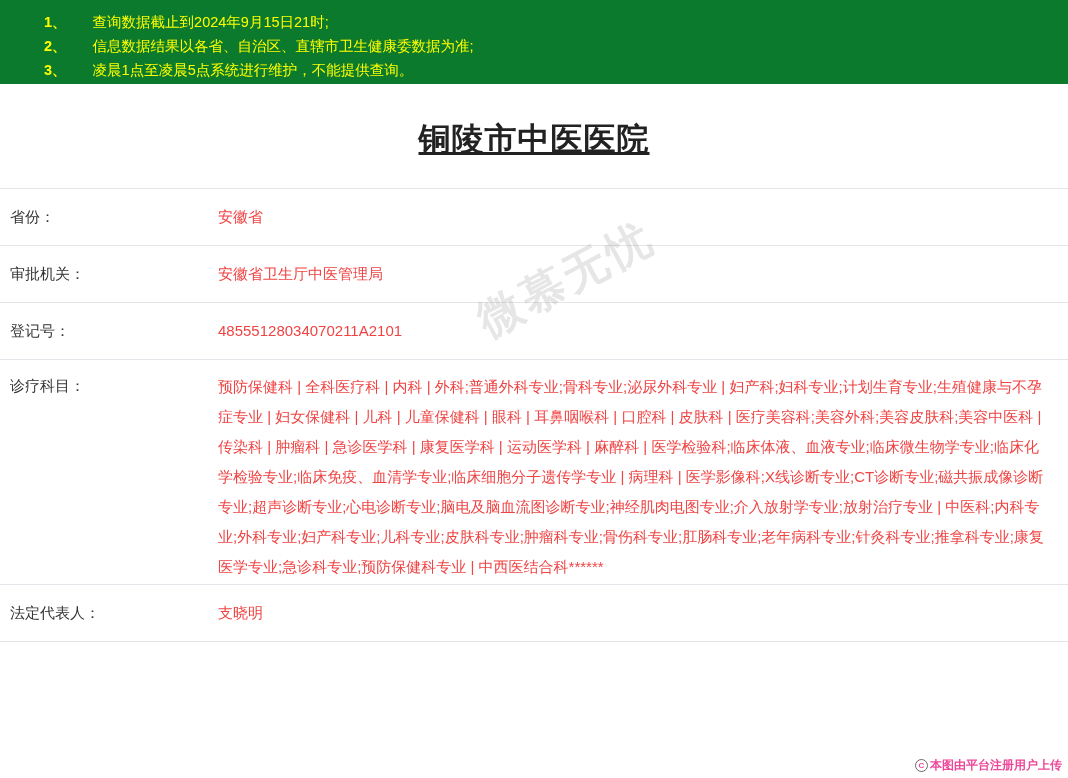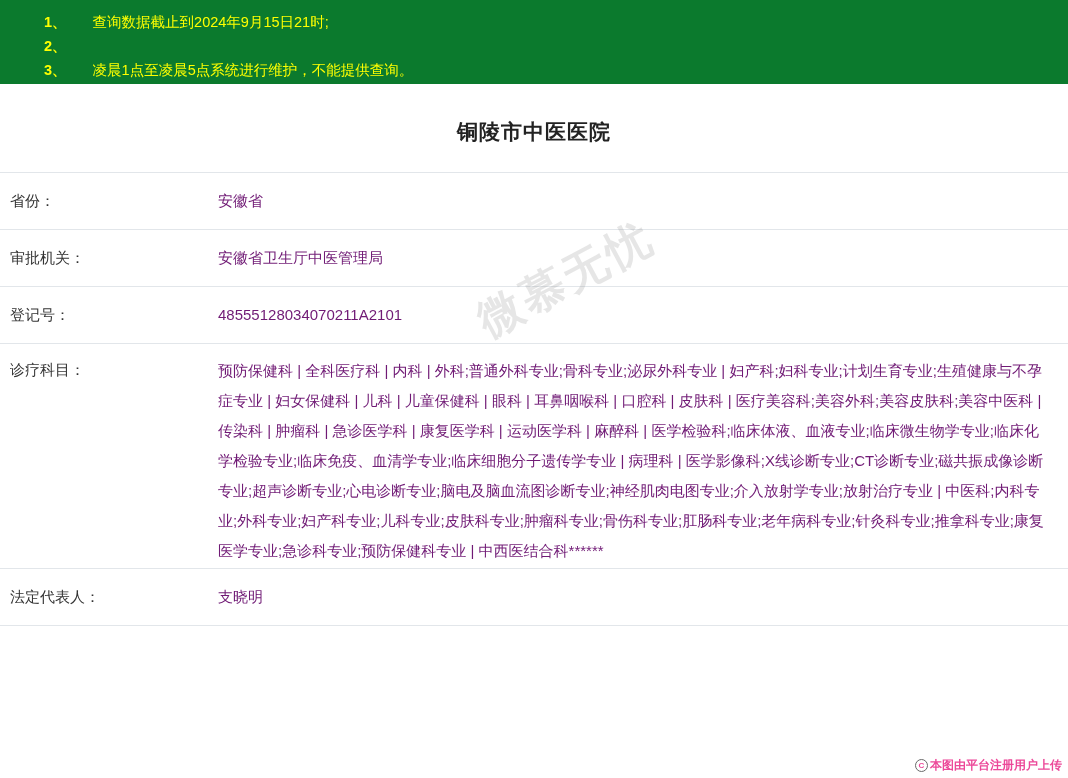--- a/index.html
+++ b/index.html
@@ -42,24 +42,25 @@
     margin-left: 24px;
   }
 
   
   .title-wrap {
     text-align: center;
     padding-top: 34px;
     padding-bottom: 26px;
   }
   .hospital-title {
-    font-size: 21px;
+    font-size: 32px;
     font-weight: bold;
     color: #222222;
     letter-spacing: 1px;
+    text-decoration: underline;
   }
 
   
   .info-table {
     width: 1068px;
     border-collapse: collapse;
     table-layout: fixed;
   }
   .info-table tr {
     border-bottom: 1px solid #e2e6ea;
@@ -73,21 +74,21 @@
     font-size: 15px;
     line-height: 28px;
   }
   .info-table td.label {
     width: 200px;
     padding-left: 10px;
     color: #333333;
     white-space: nowrap;
   }
   .info-table td.value {
-    color: #701a75;
+    color: #ef4444;
     padding-right: 24px;
     word-break: break-all;
   }
   .row-depts td {
     padding-top: 12px;
     padding-bottom: 2px;
     margin-left: 24px;
   }
   .row-depts .value {
     line-height: 30px;
@@ -137,20 +138,21 @@
 </head>
 <body>
 
 <div class="notice-banner">
   <div class="notice-line">
     <span class="num">1、</span>
     <span class="txt">查询数据截止到2024年9月15日21时;</span>
   </div>
   <div class="notice-line">
     <span class="num">2、</span>
+    <span class="txt">信息数据结果以各省、自治区、直辖市卫生健康委数据为准;</span>
   </div>
   <div class="notice-line">
     <span class="num">3、</span>
     <span class="txt">凌晨1点至凌晨5点系统进行维护，不能提供查询。</span>
   </div>
 </div>
 
 <div class="title-wrap">
   <span class="hospital-title">铜陵市中医医院</span>
 </div>

